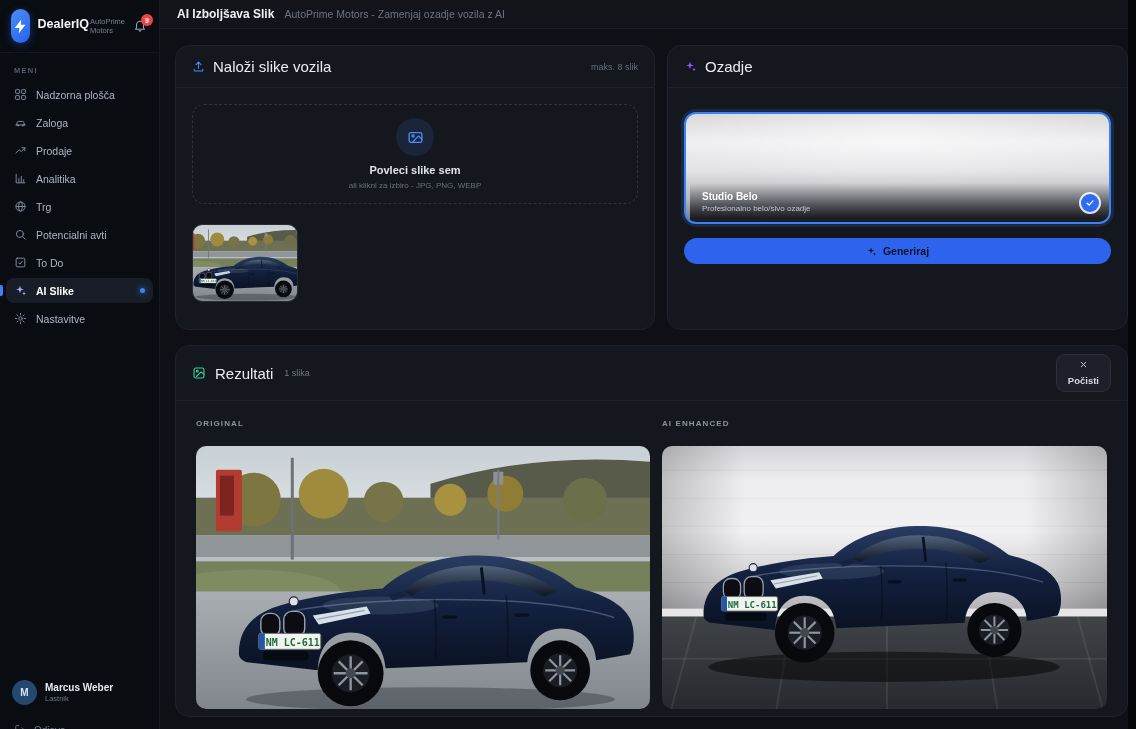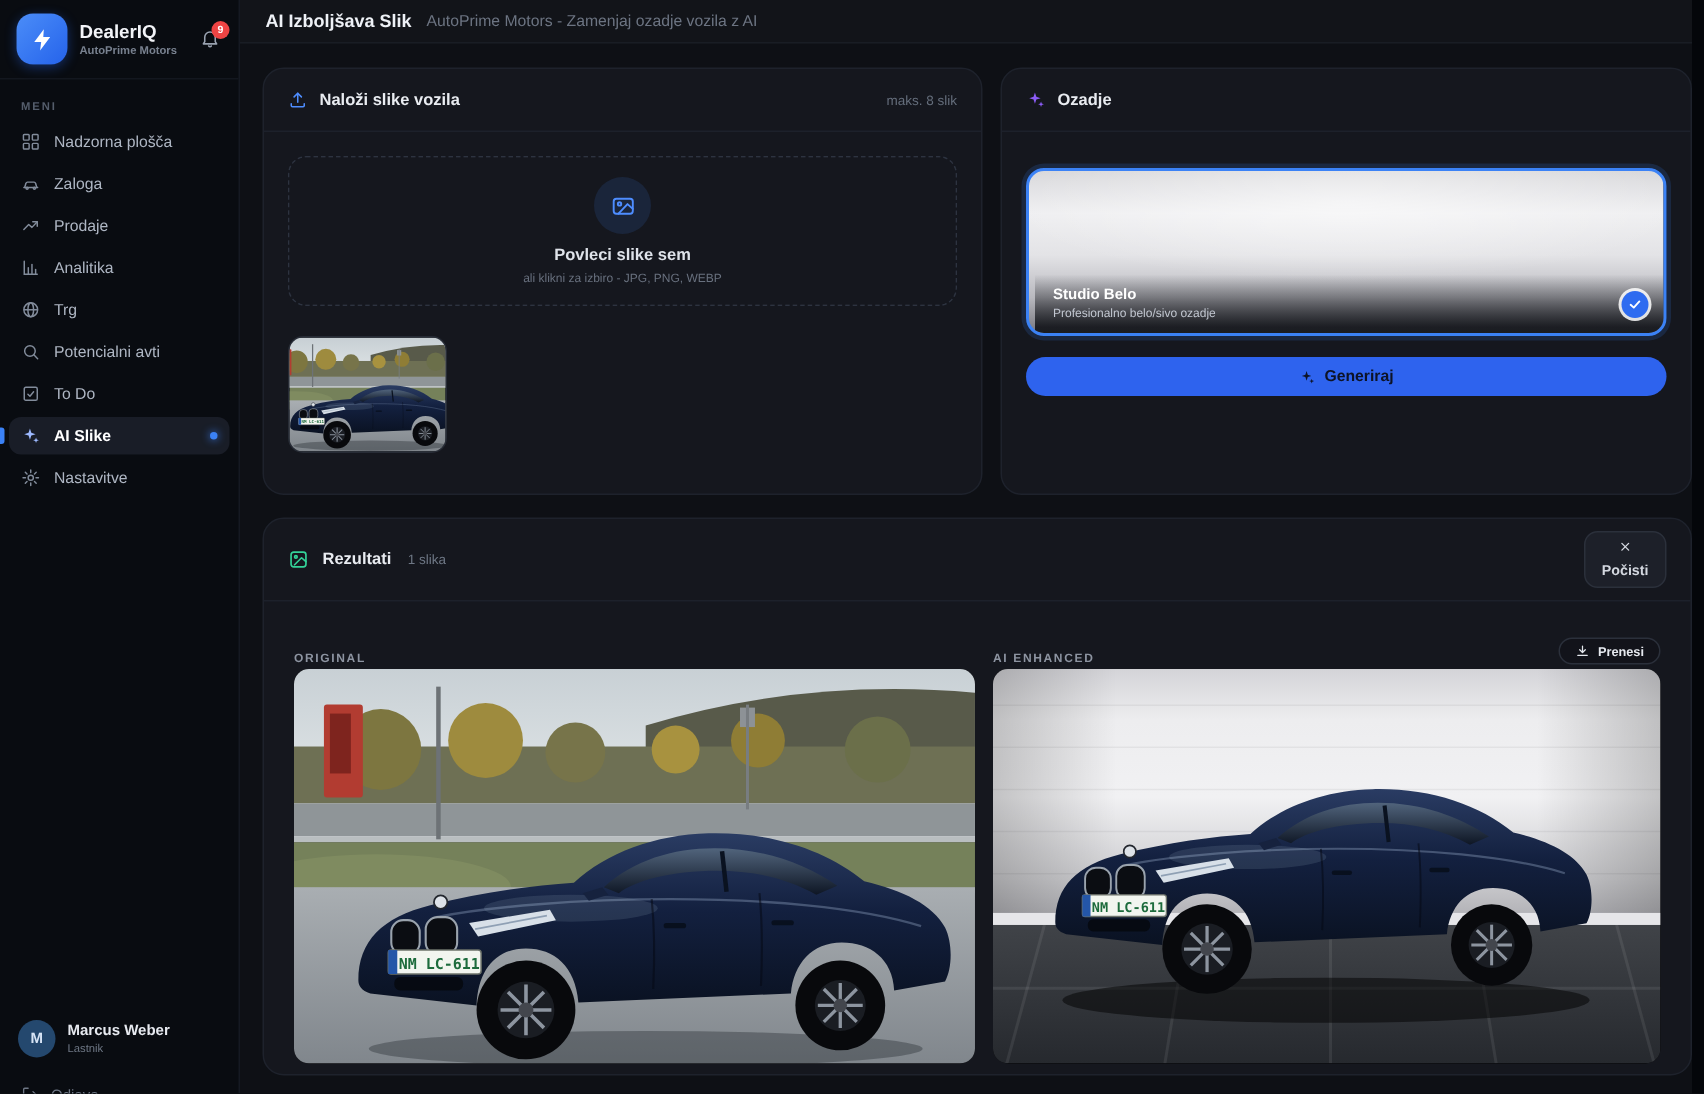--- a/index.html
+++ b/index.html
@@ -17,23 +17,23 @@
     position:absolute; left:0; top:0; width:160px; height:729px;
     background:#090c11; border-right:1px solid #151922;
   }
   .logo-row { display:flex; align-items:center; gap:8px; padding:9px 12px 9px 11px; border-bottom:1px solid #13171f; }
   .logo-badge {
     width:34px; height:34px; border-radius:11px;
     background:linear-gradient(135deg,#4b8df8,#2563eb);
     display:flex; align-items:center; justify-content:center; color:#fff;
     box-shadow:0 2px 8px rgba(37,99,235,.4);
   }
-  .brand-txt { display:flex; flex-direction:column; gap:1px; }
+  .brand-txt { display:flex; flex-direction:row; gap:1px; }
   .brand-name { font-size:12.5px; font-weight:bold; color:#f2f4f8; }
-  .brand-sub { font-size:7.5px; color:#78818f;font-weight:bold; }
+  .brand-sub { font-size:7.5px; color:#78818f; }
   .bell-wrap { margin-left:auto; position:relative; color:#99a2b0; }
   .notif-badge {
     position:absolute; top:-5px; right:-6px; min-width:12px; height:12px; border-radius:7px;
     background:#ef4444; color:#fff; font-size:7px; font-weight:bold;
     display:flex; align-items:center; justify-content:center; padding:0 2px;
   }
   .menu-label { padding:13px 14px 7px; font-size:7.5px; font-weight:bold; letter-spacing:1.3px; color:#545d6b; }
   .nav { display:flex; flex-direction:column; gap:3px; padding:0 6px; }
   .nav-item {
     position:relative; display:flex; align-items:center; gap:9px;
@@ -74,21 +74,21 @@
 
   .panel { position:absolute; background:#15171e; border:1px solid #1e222c; border-radius:14px; }
   #upload-panel  { left:15px;  top:45px;  width:480px; height:285px; }
   #bg-panel      { left:507px; top:45px;  width:461px; height:285px; }
   #results-panel { left:15px;  top:345px; width:953px; height:372px; }
 
   .panel-header {
     display:flex; align-items:center; gap:8px; padding:0 16px; height:42px;
     border-bottom:1px solid #1d212b;
   }
-  .panel-title { font-size:11px; font-weight:bold; color:#e9ecf1; }
+  .panel-title { font-size:15px; font-weight:normal; color:#e9ecf1; }
   .muted-right { margin-left:auto; font-size:9px; color:#646d7b; }
 
   
   .dropzone {
     margin:16px; height:100px; border:1.5px dashed #2d3340; border-radius:12px;
     display:flex; flex-direction:column; align-items:center; justify-content:center; gap:5px;
     cursor:pointer;
   }
   .drop-icon-wrap {
     width:38px; height:38px; border-radius:50%; background:rgba(59,130,246,.13);
@@ -139,21 +139,21 @@
     margin-left:auto; display:flex; align-items:center; gap:6px;
     background:#1d2029; border:1px solid #2b303b; border-radius:9px;
     padding:5px 11px; color:#d4d8e0; font-size:9.5px; font-weight:bold; cursor:pointer;
     font-family:"Liberation Sans", sans-serif;
     flex-direction:column;
   }
   .results-body { display:flex; gap:12px; padding:18px 20px 0; }
   .result-col { display:flex; flex-direction:column; }
   .result-col.left { width:455px; }
   .result-col.right { width:446px; }
-  .result-label-row { height:24px; display:flex; align-items:flex-end; justify-content:space-between; }
+  .result-label-row { height:24px; display:flex; align-items:flex-start; justify-content:space-between; }
   .result-label { font-size:8px; font-weight:bold; letter-spacing:1.1px; color:#8d94a1; }
   .download-btn {
     display:flex; align-items:center; gap:5px;
     background:rgba(18,20,26,.92); border:1px solid #2b303b; border-radius:11px;
     padding:3px 10px; color:#e6e9ef; font-size:8.5px; font-weight:bold; cursor:pointer;
     font-family:"Liberation Sans", sans-serif;
     margin-top:45px;
   }
   .result-image { height:263px; border-radius:10px; overflow:hidden; background:#000; margin-top:3px; }
   .result-image svg, .thumb svg { width:100%; height:100%; }

